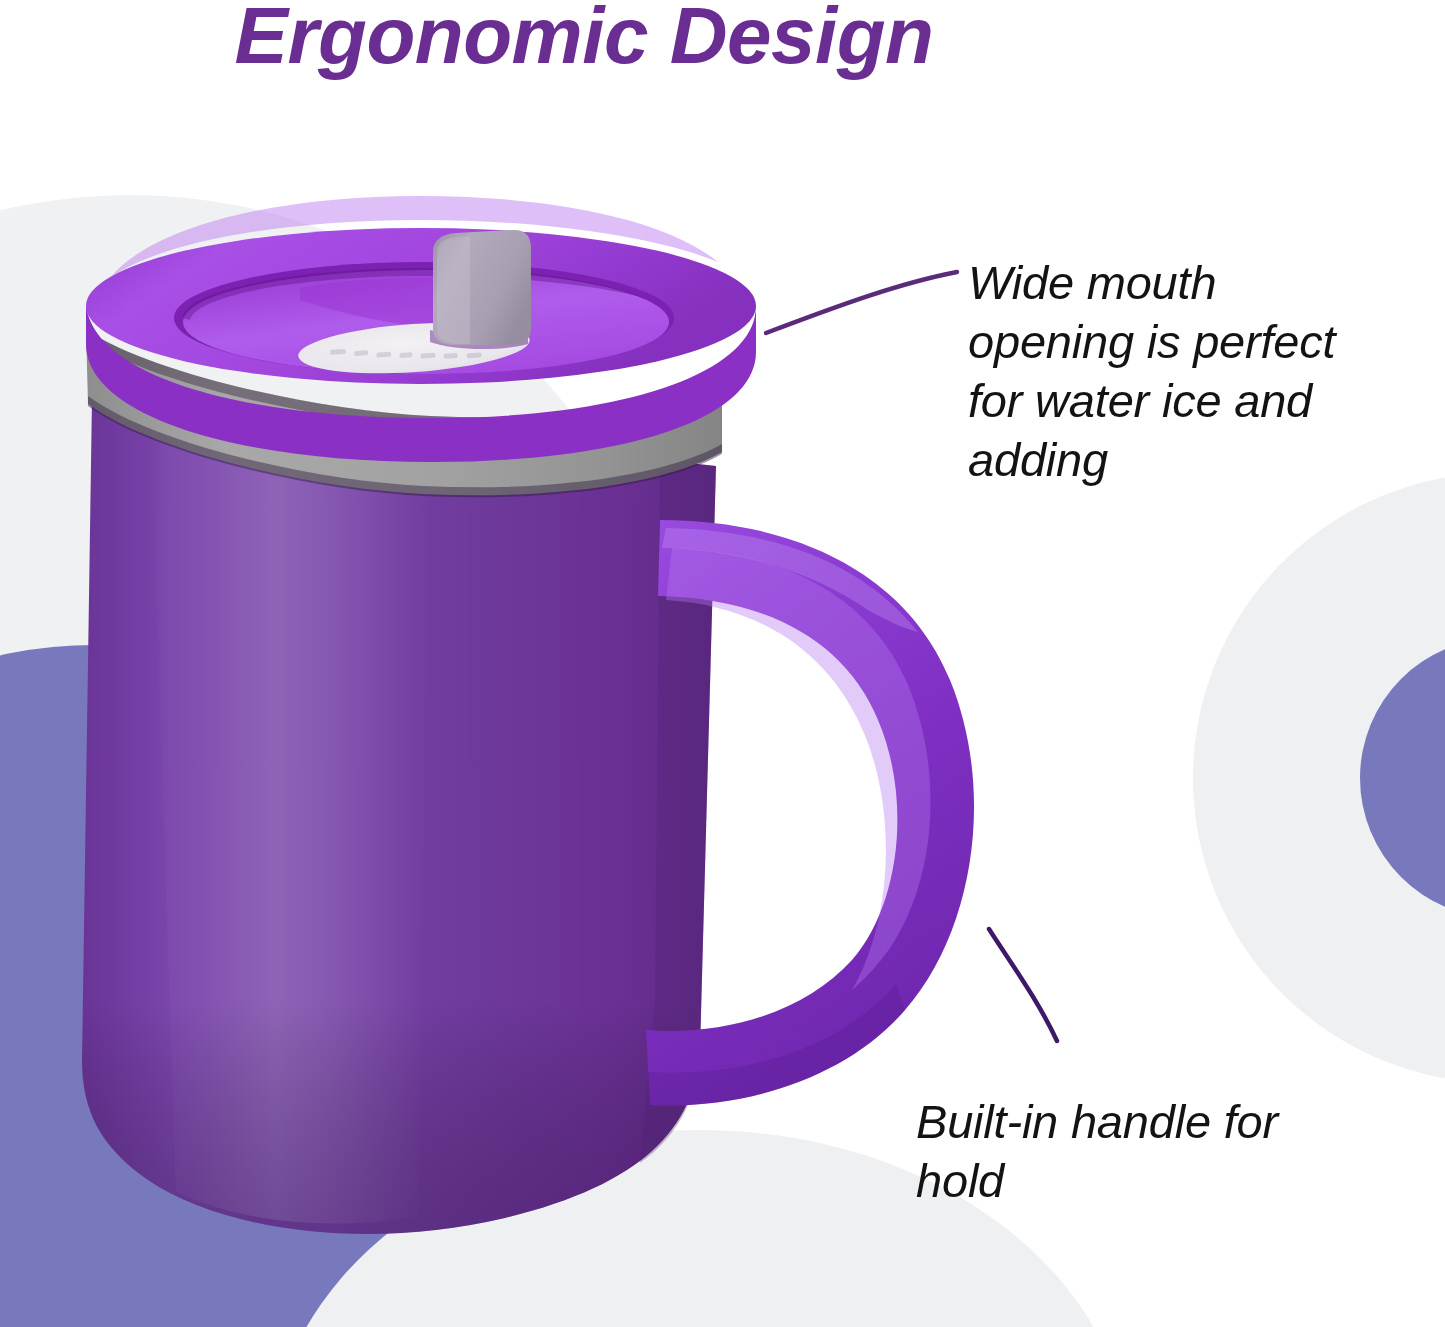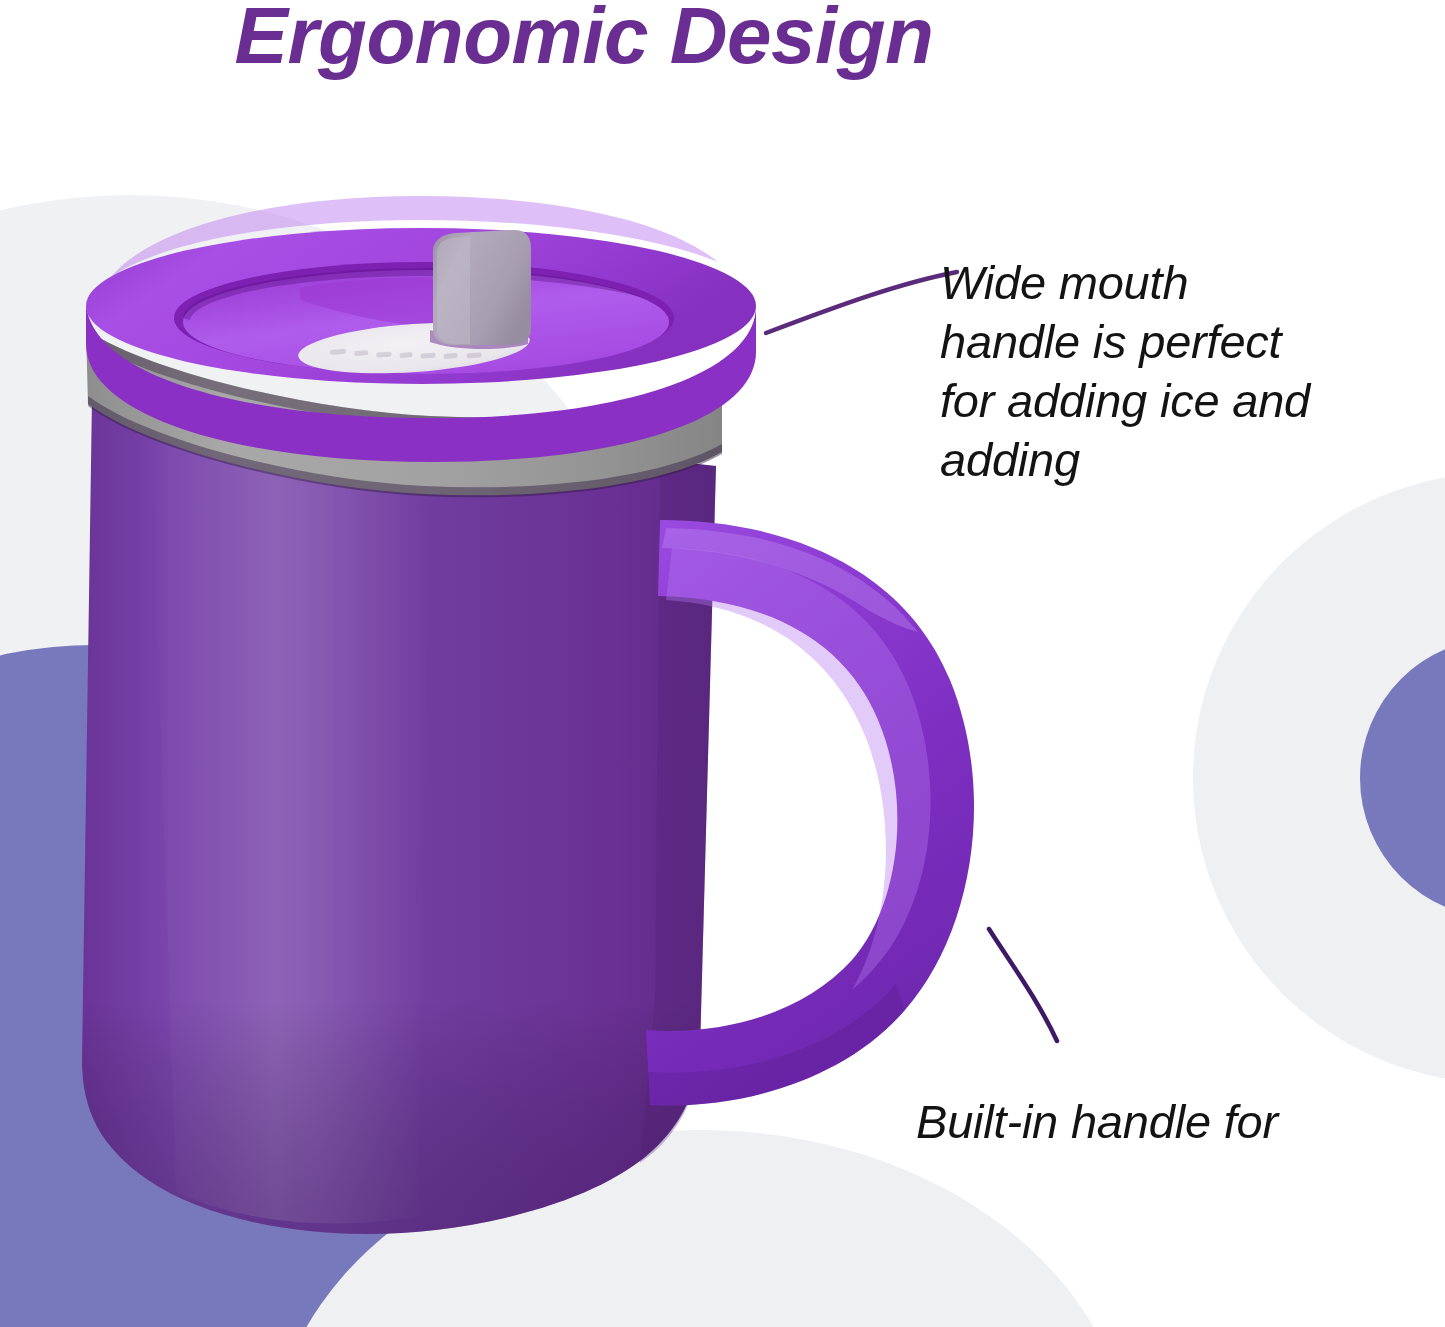--- a/index.html
+++ b/index.html
@@ -46,21 +46,21 @@
     z-index:5;
     font-style:italic;
     font-weight:300;
     color:#131313;
     font-size:47px;
     line-height:59px;
     letter-spacing:-0.2px;
   }
   .callout-text span{display:block;}
 
-  #callout-top{ left:940px; top:253px; width:420px; }
+  #callout-top{ left:968px; top:253px; width:420px; }
   #callout-bottom{ left:916px; top:1092px; width:400px; }
 </style>
 </head>
 <body>
 
 <div id="page">
 
   <svg id="bg-svg" viewBox="0 0 1445 1327">
     <defs>
       <clipPath id="pageClip">
@@ -256,22 +256,23 @@
 
   <svg id="callout-svg" viewBox="0 0 1445 1327">
     <path d="M 766,333 C 840,305 900,283 957,272" fill="none" stroke="#5B2B7B" stroke-width="4.5" stroke-linecap="round"></path>
     <path d="M 989,929 C 1010,962 1038,1000 1057,1041" fill="none" stroke="#3E1A66" stroke-width="4.5" stroke-linecap="round"></path>
   </svg>
 
   <div class="headline">Ergonomic Design</div>
 
   <div class="callout-text" id="callout-top">
     <span>Wide mouth</span>
-    <span>handle is perfect</span>
-    <span>for adding ice and</span>
+    <span>opening is perfect</span>
+    <span>for water ice and</span>
     <span>adding</span>
   </div>
 
   <div class="callout-text" id="callout-bottom">
     <span>Built-in handle for</span>
+    <span>hold</span>
   </div>
 
 </div>
 
 </body></html>

